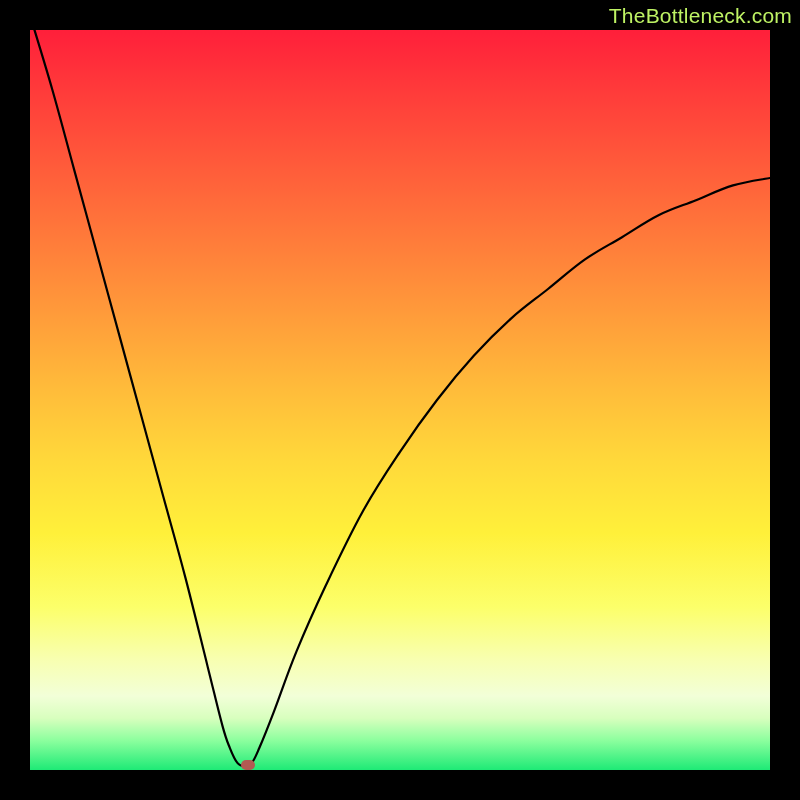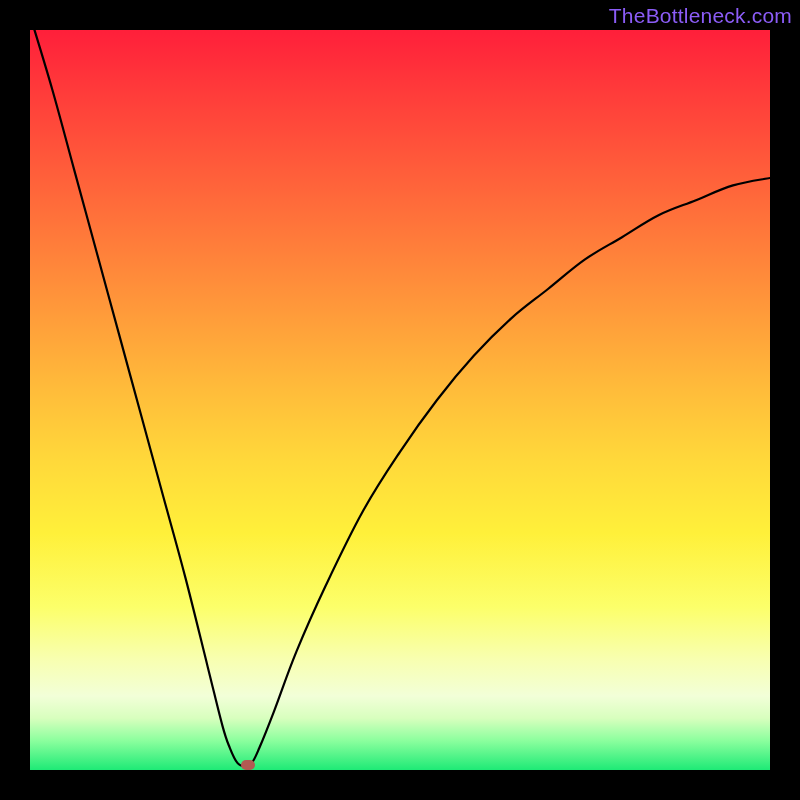--- a/index.html
+++ b/index.html
@@ -37,21 +37,21 @@
       #f2ffd8 90%,
       #d8ffbe 93%,
       #8cff9e 96%,
       #1eea76 100%
     );
   }
   .watermark {
     position: absolute;
     top: 4px;
     right: 8px;
-    color: #8b5cf6;
+    color: #bef264;
     font-size: 21px;
     font-weight: 400;
     letter-spacing: 0.2px;
     z-index: 5;
   }
   svg.curve {
     position: absolute;
     left: 0;
     top: 0;
     width: 740px;

